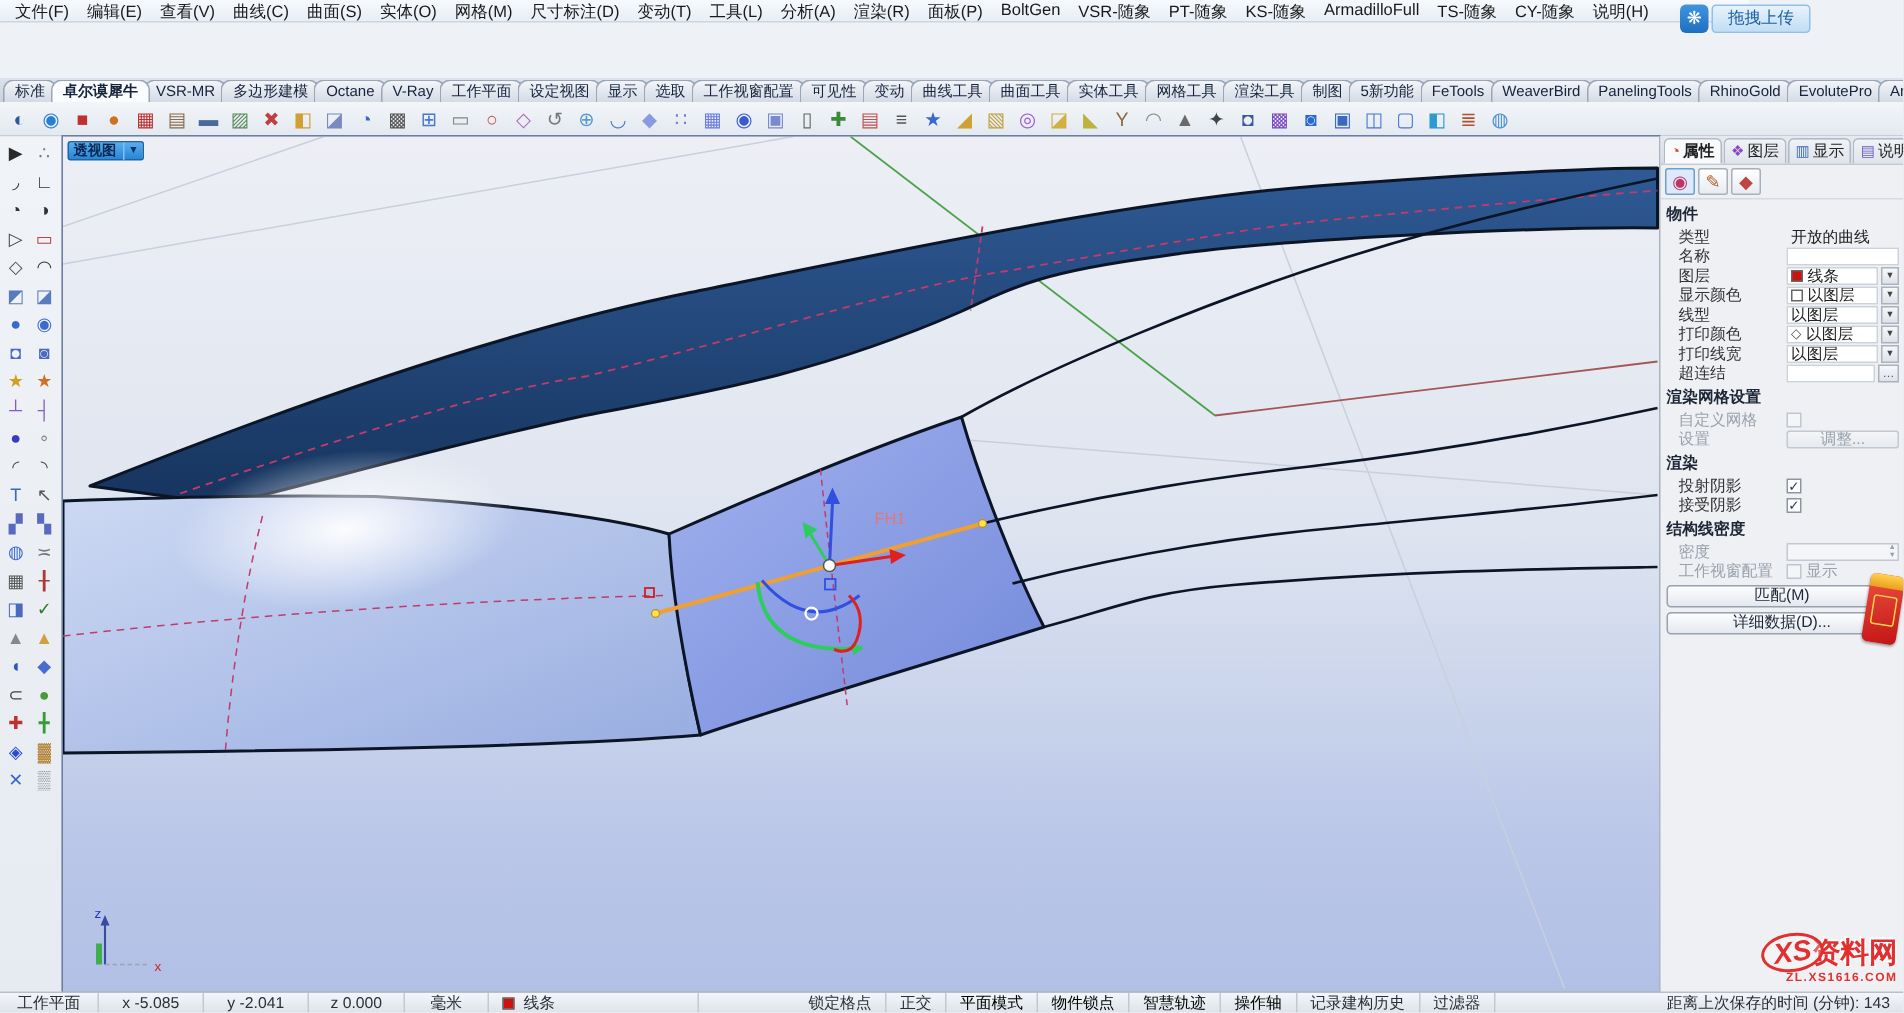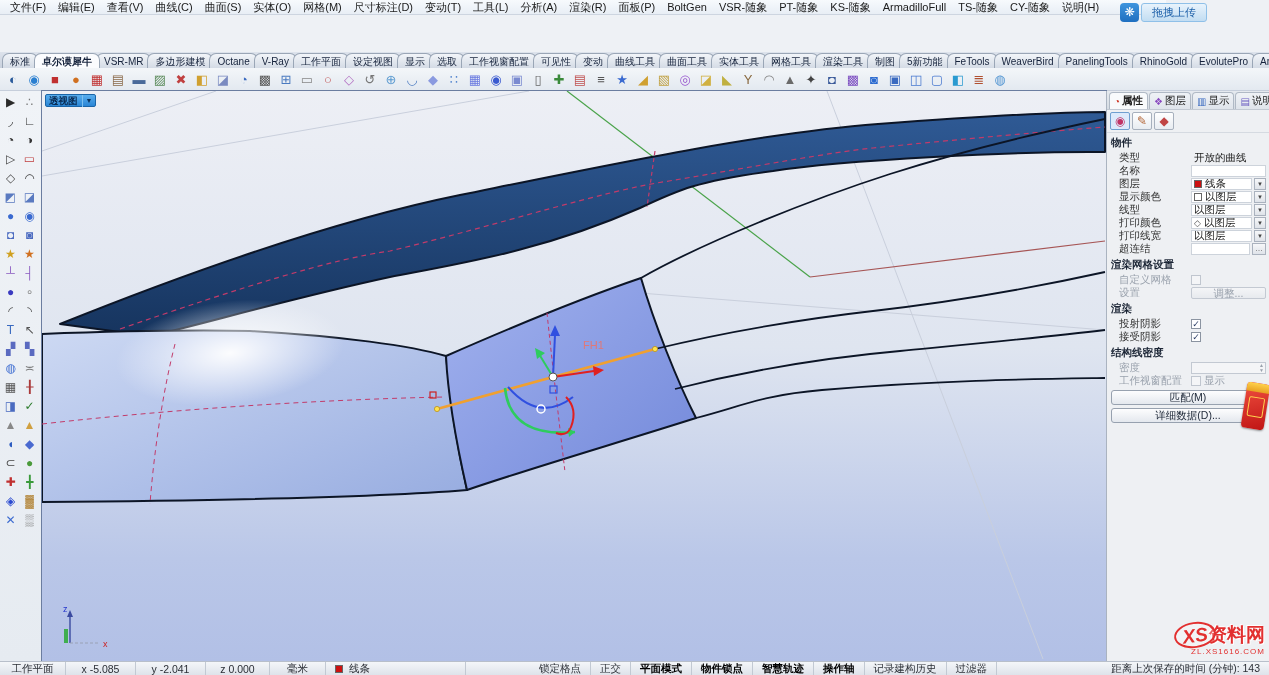--- a/index.html
+++ b/index.html
@@ -97,32 +97,32 @@
   .sticker { position:absolute; right:2px; top:292px; width:23px; height:46px; transform:rotate(9deg); z-index:40; }
   .sticker .cup { width:100%; height:100%; background:linear-gradient(160deg,#f05040,#c01515); border-radius:4px; box-shadow:0 1px 2px rgba(0,0,0,.4); position:relative; overflow:hidden; }
   .sticker .cup:before { content:""; position:absolute; left:0; top:0; width:100%; height:9px; background:linear-gradient(#ffd24d,#e8a020); }
   .sticker .cup:after { content:""; position:absolute; left:4px; top:14px; width:14px; height:18px; border:1px solid #ffd24d; border-radius:2px; }
 
   
   .statusbar { position:absolute; left:0; top:661px; width:1269px; height:14px; background:linear-gradient(#f4f6f9,#dee3ea);
     border-top:1px solid #b8bfca; display:flex; align-items:center; font-size:10.5px; color:#2b2f36; white-space:nowrap; overflow:hidden; }
   .statusbar .seg { padding:0 9px; border-right:1px solid #c2c9d3; height:100%; display:flex; align-items:center; cursor:default; }
   .statusbar .seg.w { justify-content:center; }
-  .statusbar .seg.bold { font-weight:bold; color:#000; }
+  .statusbar .seg.bold { font-weight:normal; color:#000; }
   .statusbar .lay { display:flex; align-items:center; gap:3px; min-width:140px; }
 
   
   .wechatmark { position:absolute; left:886px; top:597px; z-index:55; display:flex; align-items:center; gap:8px; pointer-events:none; }
   .wechatmark .wtext { font-size:27px; font-weight:bold; color:#ffffff; letter-spacing:2px; font-family:"Liberation Sans","DejaVu Sans",sans-serif; }
   .stamp { position:absolute; right:4px; top:622px; z-index:56; width:110px; text-align:right; pointer-events:none; }
   .stamp .row1 { display:flex; align-items:center; justify-content:flex-end; }
   .stamp .xs { font-style:italic; font-weight:bold; font-size:19px; color:#e23030; border:2px solid #e23030; border-radius:50%;
     width:42px; height:26px; line-height:23px; text-align:center; transform:rotate(-8deg); background:rgba(255,255,255,.25); }
   .stamp .nm { font-size:19px; font-weight:bold; color:#e23030; text-shadow:1px 1px 0 #fff,-1px -1px 0 #fff; margin-left:-8px; }
-  .stamp .url { font-size:8px; color:#e23030; letter-spacing:1px; margin-top:-1px; }
+  .stamp .url { font-size:8px; color:#e23030; letter-spacing:1px; margin-top:-1px;font-weight:bold; }
 </style>
 </head>
 <body>
 
 <div id="app">
 
   <div class="menubar">
     <span class="mitem">文件(F)</span>
       <span class="mitem">编辑(E)</span>
       <span class="mitem">查看(V)</span>

